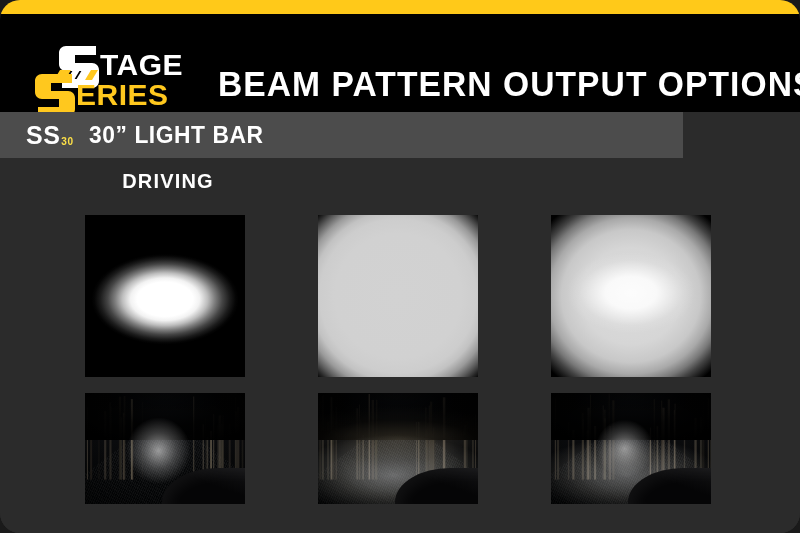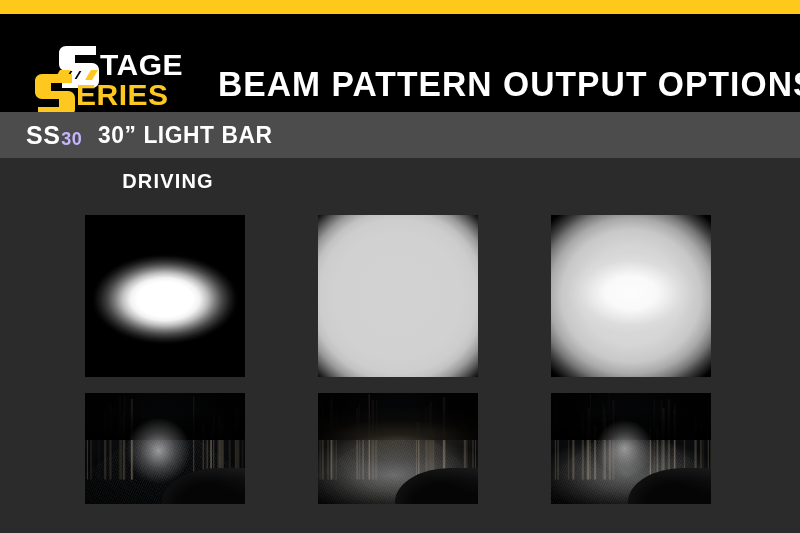--- a/index.html
+++ b/index.html
@@ -7,20 +7,21 @@
     padding: 0;
     background: #1a1a1a;
   }
   .page {
     position: relative;
     width: 800px;
     height: 533px;
     overflow: hidden;
     background: #2b2b2b;
     font-family: "Liberation Sans", sans-serif;
+    border-radius: 20px;
     -webkit-font-smoothing: antialiased;
   }
 
   
   .gold-stripe {
     position: absolute;
     left: 0; top: 0;
     width: 800px;
     height: 14px;
     background: #ffc919;
@@ -60,39 +61,39 @@
     white-space: nowrap;
     font-family: "Liberation Sans Narrow", "Liberation Sans", sans-serif;
     transform: scaleX(0.96);
     transform-origin: left center;
   }
 
   
   .subtitle-bar {
     position: absolute;
     left: 0; top: 112px;
-    width: 800px;
+    width: 683px;
     height: 46px;
     background: #4c4c4c;
     display: flex;
     align-items: center;
   }
   .ss-badge {
     margin-left: 26px;
     display: flex;
     align-items: baseline;
     color: #ffffff;
     font-size: 25px;
     font-weight: 700;
     letter-spacing: 0.5px;
     font-family: "Liberation Sans Narrow", "Liberation Sans", sans-serif;
   }
   .ss-badge .ss-sub {
-    color: #c4b5fd;
-    font-size: 18px;
+    color: #fde047;
+    font-size: 10px;
     font-weight: 700;
     margin-left: 1px;
     position: relative;
     top: 1px;
   }
   .subtitle-text {
     margin-left: 16px;
     color: #ffffff;
     font-size: 24px;
     font-weight: 700;

